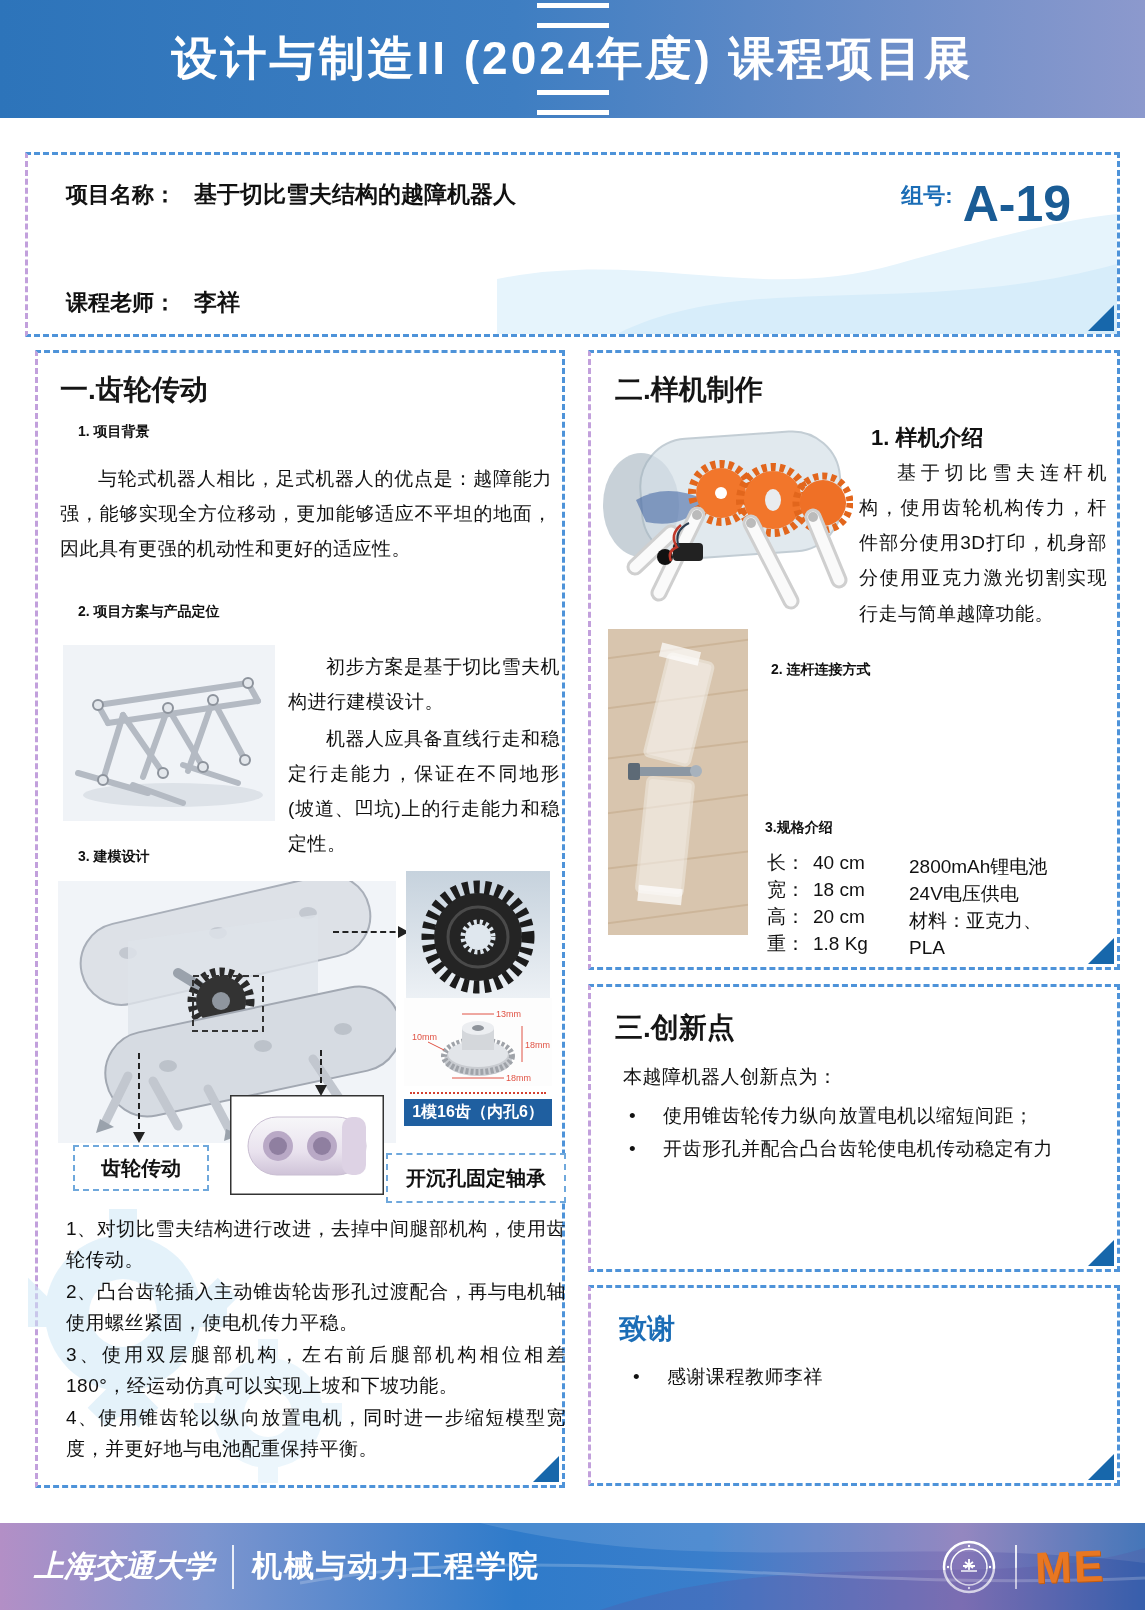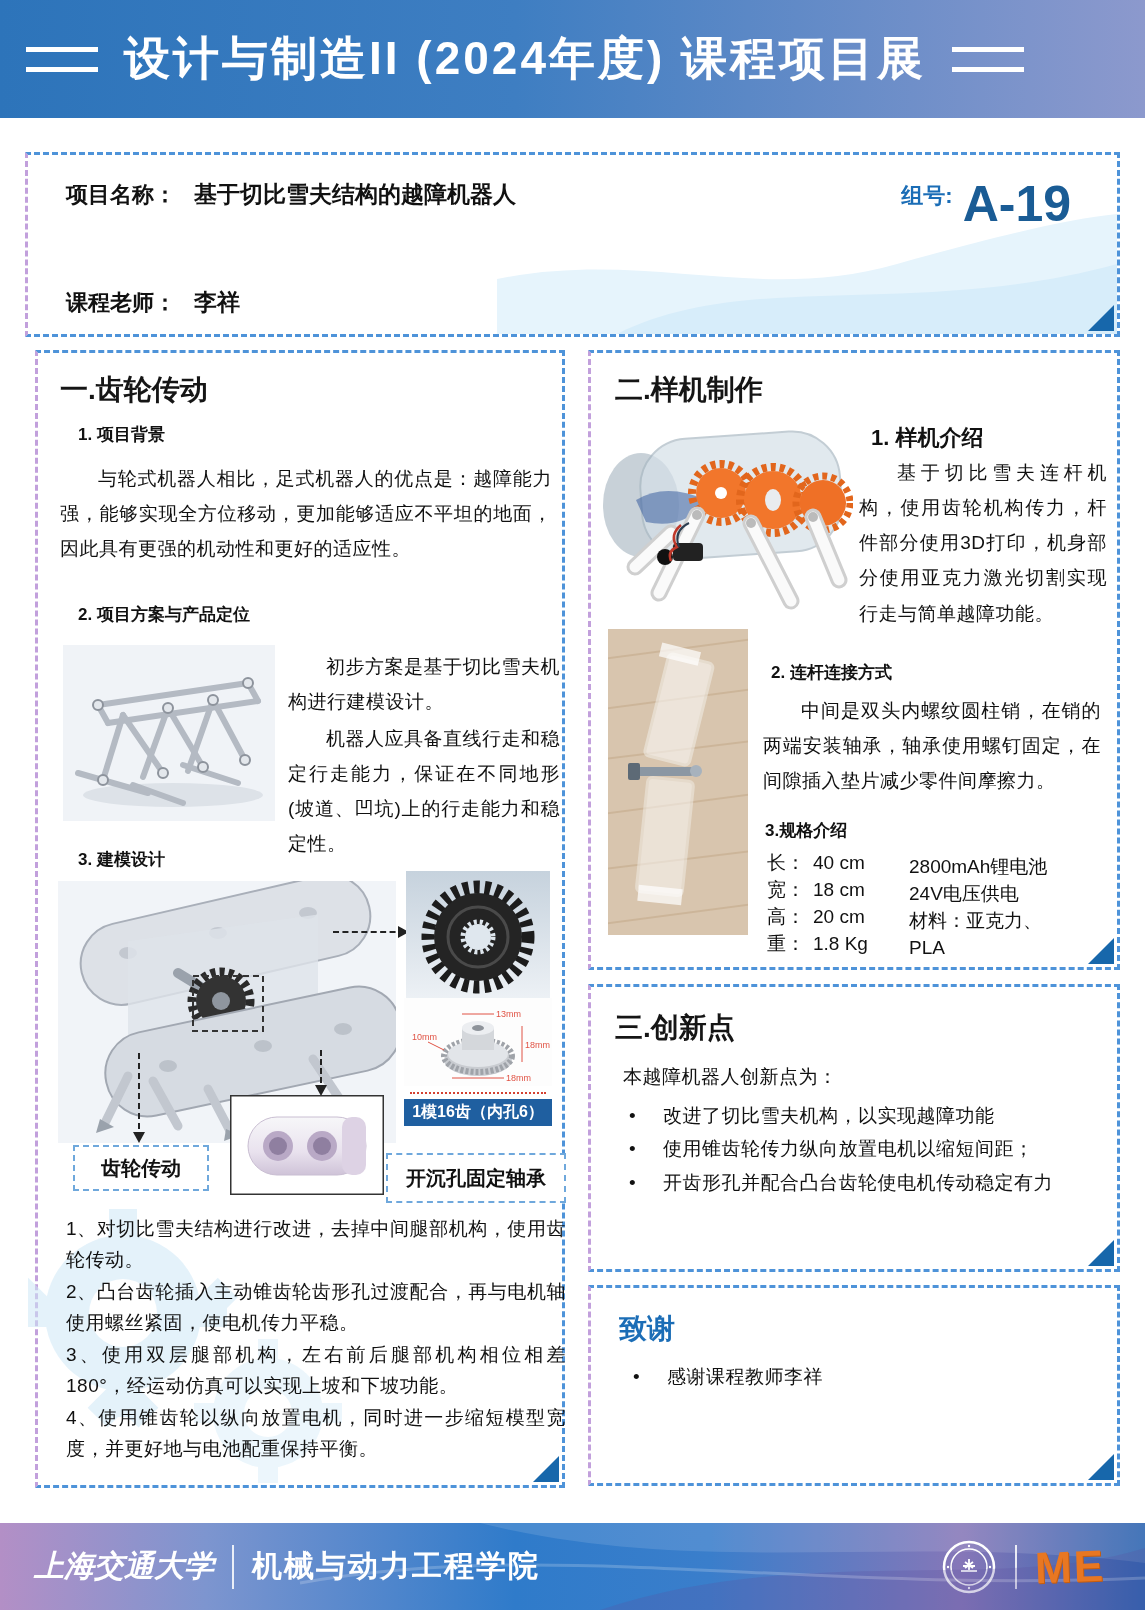--- a/index.html
+++ b/index.html
@@ -1,37 +1,37 @@
 <!DOCTYPE html>
 <html><head>
 <meta charset="utf-8">
 <style>
   html,body{margin:0;padding:0;background:#fff;}
   .poster{position:relative;width:1145px;height:1610px;background:#fff;overflow:hidden;
           font-family:"Liberation Sans","DejaVu Sans",sans-serif;color:#111;}
   
   .header{position:absolute;left:0;top:0;width:1145px;height:118px;
           background:linear-gradient(90deg,#2d74ba 0%,#3e7ec2 45%,#8c99cd 100%);
-          display:flex;align-items:center;}
+          display:flex;align-items:center;justify-content:center;flex-direction:column;}
   .header h1{margin:0;font-size:46px;font-weight:900;color:#fff;letter-spacing:3px;white-space:nowrap;}
   .dline{width:72px;height:15px;border-top:5px solid #fff;border-bottom:5px solid #fff;margin:0 26px;}
   
   .box{position:absolute;background:#fff;border:3px dashed #4e93d9;border-left-color:#c2a0dc;box-sizing:border-box;}
   .box::after{content:"";position:absolute;right:3px;bottom:3px;width:0;height:0;
               border-left:26px solid transparent;border-bottom:26px solid #1767ab;}
   
   .info-row{position:absolute;left:38px;white-space:nowrap;}
   .info-label{font-size:22px;font-weight:bold;}
   .info-value{font-size:23px;font-weight:bold;margin-left:18px;}
   .groupno{position:absolute;right:46px;top:20px;white-space:nowrap;}
   .groupno .gl{font-size:22px;font-weight:bold;color:#1b6db6;vertical-align:18px;}
   .groupno .gv{font-size:50px;font-weight:bold;color:#1a5c95;margin-left:10px;}
   
   .h1{position:absolute;font-size:28px;font-weight:900;color:#151515;margin:0;}
-  .h2{position:absolute;font-size:17px;font-weight:bold;margin:0;}
+  .h2{position:absolute;font-size:14px;font-weight:bold;margin:0;}
   .body-p{position:absolute;font-size:19px;line-height:1.85;text-align:justify;margin:0;letter-spacing:0.5px;}
   .indent{text-indent:2em;}
   .notes-p{position:absolute;font-size:19px;line-height:1.64;text-align:justify;margin:0;letter-spacing:0.5px;}
   
   .taglabel{position:absolute;border:2px dashed #6fa8dc;background:#fff;display:flex;
             align-items:center;justify-content:center;font-size:20px;font-weight:bold;}
   
   .arr-h{position:absolute;border-top:2px dashed #222;}
   .arr-h::after{content:"";position:absolute;right:-4px;top:-7px;border-left:11px solid #222;
                 border-top:6px solid transparent;border-bottom:6px solid transparent;}
@@ -331,42 +331,40 @@
         <rect x="30" y="258" width="44" height="16" fill="#ffffff" opacity=".7" transform="rotate(6 52 266)"></rect>
       </g>
       <g>
         <rect x="28" y="138" width="58" height="9" rx="4" fill="#8b97a3"></rect>
         <rect x="20" y="134" width="12" height="17" rx="2" fill="#5d6a76"></rect>
         <circle cx="88" cy="142" r="6" fill="#a7b2bd"></circle>
       </g>
     </svg>
 
     <h3 class="h2" style="left:180px;top:308px;">2. 连杆连接方式</h3>
-    <p class="body-p indent" style="left:172px;top:340px;width:338px;">中间是双头内螺纹圆柱销，在销的两端安装轴承，轴承使用螺钉固定，在间隙插入垫片减少零件间摩擦力。</p>
 
     <h3 class="h2" style="left:174px;top:466px;">3.规格介绍</h3>
     <div style="position:absolute;left:176px;top:496px;">
       <div class="spec-line"><span class="spec-k">长：</span><span>40 cm</span></div>
       <div class="spec-line"><span class="spec-k">宽：</span><span>18 cm</span></div>
       <div class="spec-line"><span class="spec-k">高：</span><span>20 cm</span></div>
       <div class="spec-line"><span class="spec-k">重：</span><span>1.8 Kg</span></div>
     </div>
     <div style="position:absolute;left:318px;top:500px;">
       <div class="spec-line">2800mAh锂电池</div>
       <div class="spec-line">24V电压供电</div>
       <div class="spec-line">材料：亚克力、</div>
       <div class="spec-line">PLA</div>
     </div>
   </section>
 
   <section class="box" style="left:588px;top:984px;width:532px;height:288px;">
     <h2 class="h1" style="left:24px;top:22px;">三.创新点</h2>
     <p class="body-p" style="left:32px;top:72px;width:470px;">本越障机器人创新点为：</p>
     <ul class="blist" style="left:32px;top:112px;width:470px;">
-      <li><span>改进了切比雪夫机构，以实现越障功能</span></li>
       <li><span>使用锥齿轮传力纵向放置电机以缩短间距；</span></li>
       <li><span>开齿形孔并配合凸台齿轮使电机传动稳定有力</span></li>
     </ul>
   </section>
 
   <section class="box" style="left:588px;top:1285px;width:532px;height:201px;">
     <h2 class="h1" style="left:28px;top:22px;color:#1b6db6;">致谢</h2>
     <ul class="blist" style="left:36px;top:72px;width:460px;">
       <li><span>感谢课程教师李祥</span></li>
     </ul>

